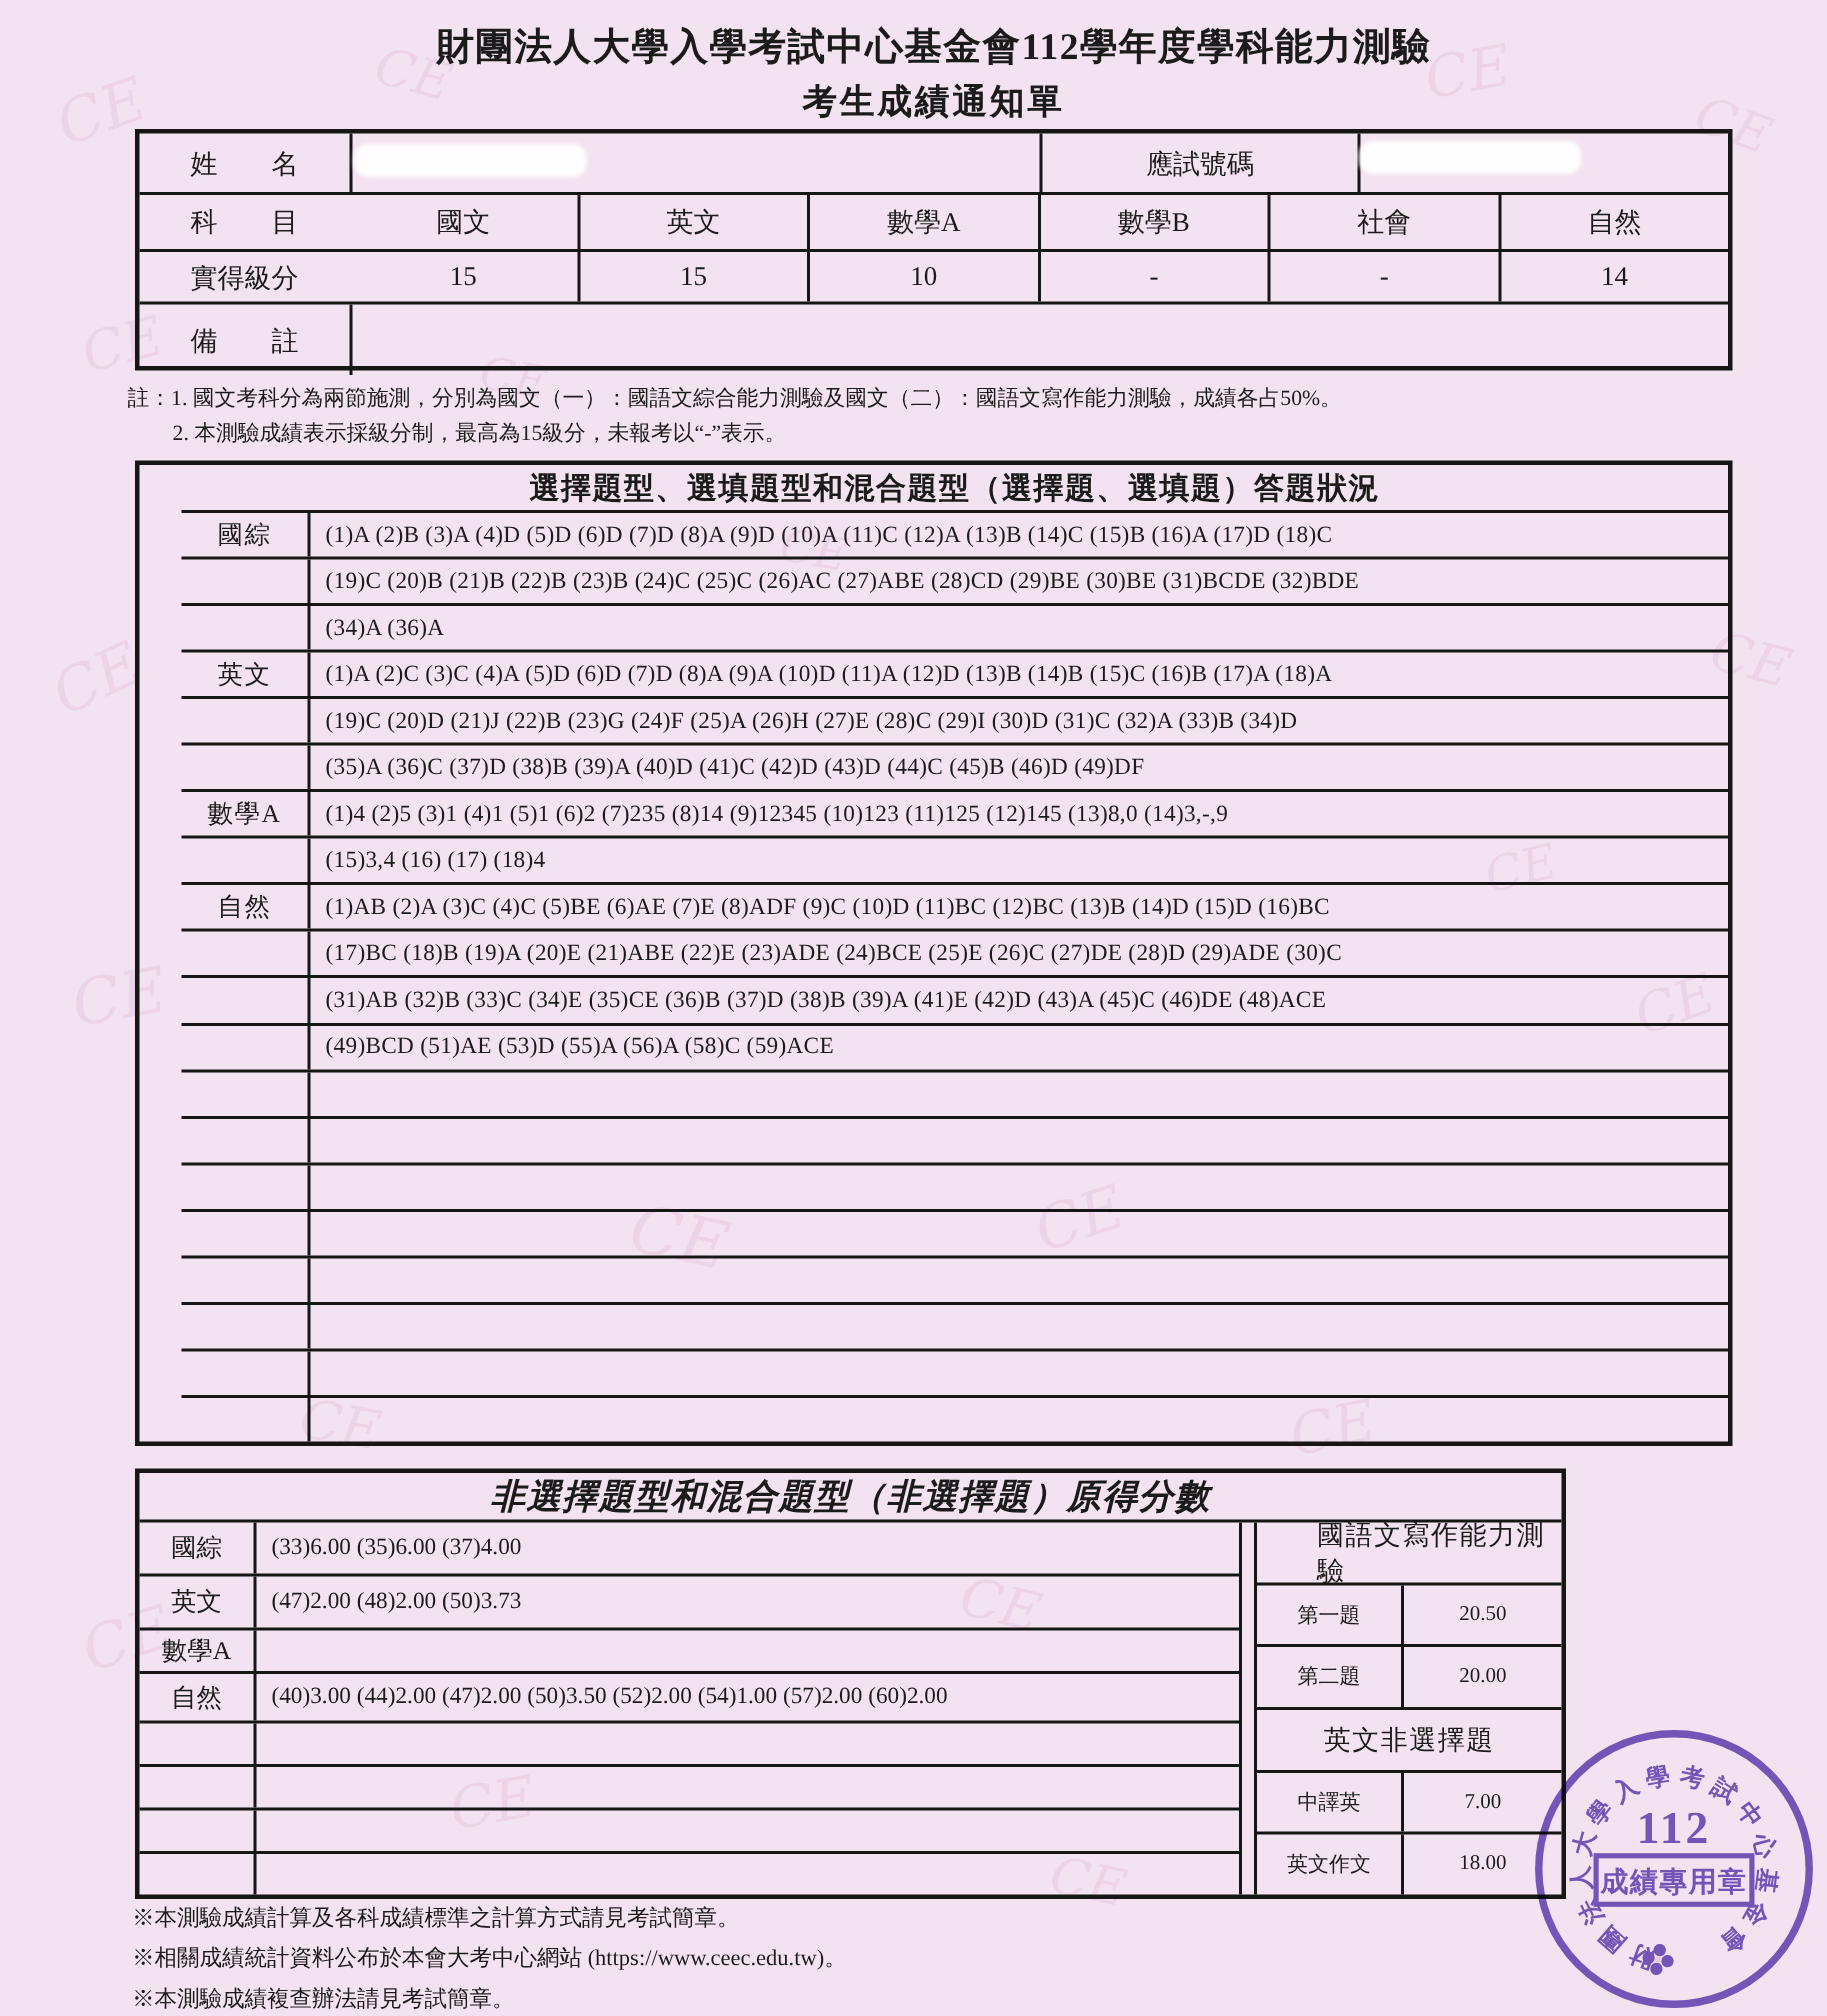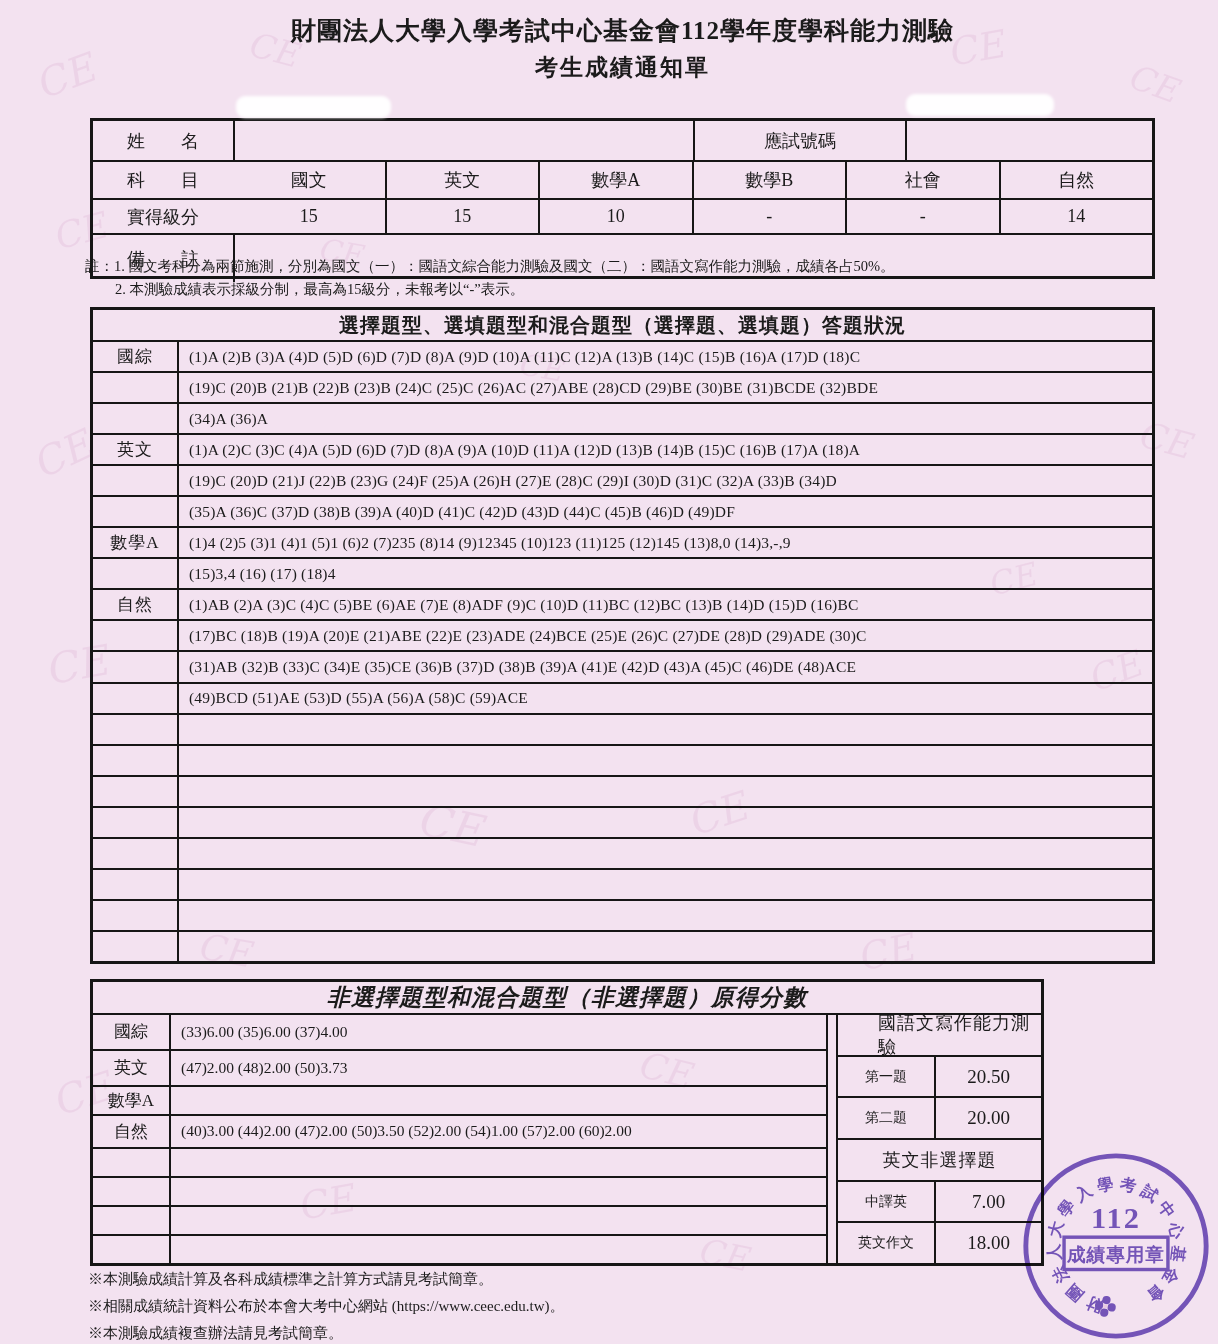--- a/index.html
+++ b/index.html
@@ -13,39 +13,39 @@
   .wm{position:absolute; font-style:italic; color:#c06fae; opacity:0.12;
       pointer-events:none; user-select:none; font-family:"DejaVu Serif",serif;}
   
   .title1{position:absolute; top:14px; left:90px; width:1065px; text-align:center;
           font-size:25px; font-weight:700; letter-spacing:1px;}
   .title2{position:absolute; top:52px; left:90px; width:1065px; text-align:center;
           font-size:23px; font-weight:700; letter-spacing:2px;}
   
   .box{position:absolute; border:3px solid #161616; box-sizing:border-box; background:transparent;}
   
-  .info{top:86px; left:90px; width:1065px; height:161px; display:flex; flex-direction:column;margin-top:32px;}
+  .info{top:86px; left:90px; width:1065px; height:161px; display:flex; flex-direction:column;}
   .irow{display:flex; flex:1;}
   .irow + .irow{border-top:2px solid #161616;}
   .ir1{flex:0 0 39px;} .ir2{flex:0 0 36px;} .ir3{flex:0 0 33px;} .ir4{flex:0 0 47px;}
   .icell{display:flex; align-items:center; justify-content:center; box-sizing:border-box;}
   .icell + .icell{border-left:2px solid #161616;}
   .lblcol{flex:0 0 140px; font-size:18px;}
   .subj{flex:1; font-size:18px;}
   .scoreval{flex:1; font-size:18px;}
   .namecell{flex:0 0 460px;}
   .examlbl{flex:0 0 212px; font-size:18px;}
   .examval{flex:1;}
   .remarkcell{flex:1;}
   .rep{display:contents;}
   
   .notes{position:absolute; top:255px; left:85px; width:1080px; font-size:14.5px; line-height:1.62;}
   .notes .n2{padding-left:30px;}
   
-  .atable{top:307px; left:90px; width:1065px; height:657px; display:flex; flex-direction:column;}
+  .atable{top:307px; left:90px; width:1065px; height:657px; display:flex; flex-direction:column;padding-left:28px;}
   .atitle{flex:0 0 30px; display:flex; align-items:center; justify-content:center;
           font-size:20px; font-weight:700; border-bottom:2px solid #161616; letter-spacing:1px;}
   .arow{flex:1 1 0; display:flex; min-height:0;}
   .arow:first-of-type{border-top:none;}
   .rep .arow{border-top:2px solid #161616;}
   .rep .arow:first-of-type{border-top:none;}
   .asub{flex:0 0 84px; display:flex; align-items:center; justify-content:center;
         font-size:17px; border-right:2px solid #161616; letter-spacing:1px;}
   .aans{flex:1; display:flex; align-items:center; padding-left:10px; font-size:15.5px; letter-spacing:0.2px;}
   
@@ -61,21 +61,21 @@
   .bsub{flex:0 0 76px; display:flex; align-items:center; justify-content:center;
         font-size:17px; border-right:2px solid #161616;}
   .bans{flex:1; display:flex; align-items:center; padding-left:10px; font-size:15.5px;}
   .bgap{flex:0 0 8px;}
   .rpanel{flex:1; display:flex; flex-direction:column; border-left:2px solid #161616;}
   .prow{flex:1; display:flex; align-items:center; border-top:2px solid #161616; min-height:0;}
   .prow-first{border-top:none;padding-left:40px;}
   .phead{justify-content:center; font-size:18px; letter-spacing:1px;}
   .plbl{flex:0 0 98px; display:flex; align-items:center; justify-content:center;
         height:100%; border-right:2px solid #161616; font-size:14px; box-sizing:border-box;}
-  .pval{flex:1; display:flex; align-items:center; justify-content:center; font-size:19px;}
+  .pval{flex:1; display:flex; align-items:center; justify-content:center; font-size:14px;}
   
   .patch{position:absolute; background:rgba(255,255,255,0.95); border-radius:9px; filter:blur(1.5px);}
   .patch-name{top:96px; left:236px; width:155px; height:22px;}
   .patch-exam{top:94px; left:906px; width:148px; height:22px;}
   
   .footer{position:absolute; top:1266px; left:88px; width:1000px; font-size:15px; line-height:1.8;}
   
   .stamp{position:absolute; top:1148px; left:1018px; width:196px; height:196px;
          mix-blend-mode:multiply; opacity:0.9;}
   .stamp svg{width:100%; height:100%;}

